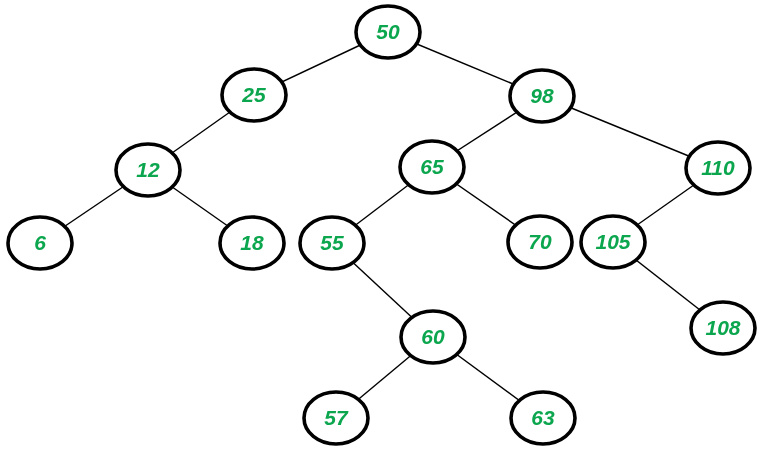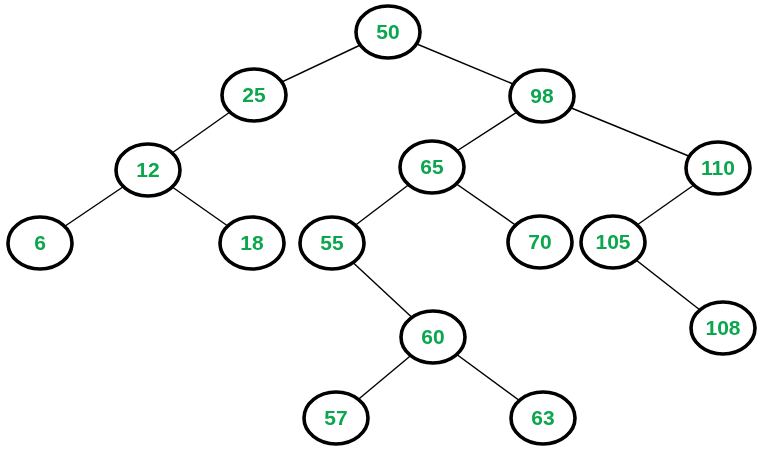--- a/index.html
+++ b/index.html
@@ -6,20 +6,21 @@
     margin: 0;
     padding: 0;
     background: #ffffff;
   }
   .diagram-canvas {
     position: relative;
     width: 768px;
     height: 450px;
     background: #ffffff;
     overflow: hidden;
+    font-style: italic;
   }
   .node-label {
     font-family: "Liberation Sans", sans-serif;
     font-weight: 700;
     font-size: 21px;
     text-anchor: middle;
   }
 </style>
 </head>
 <body>

